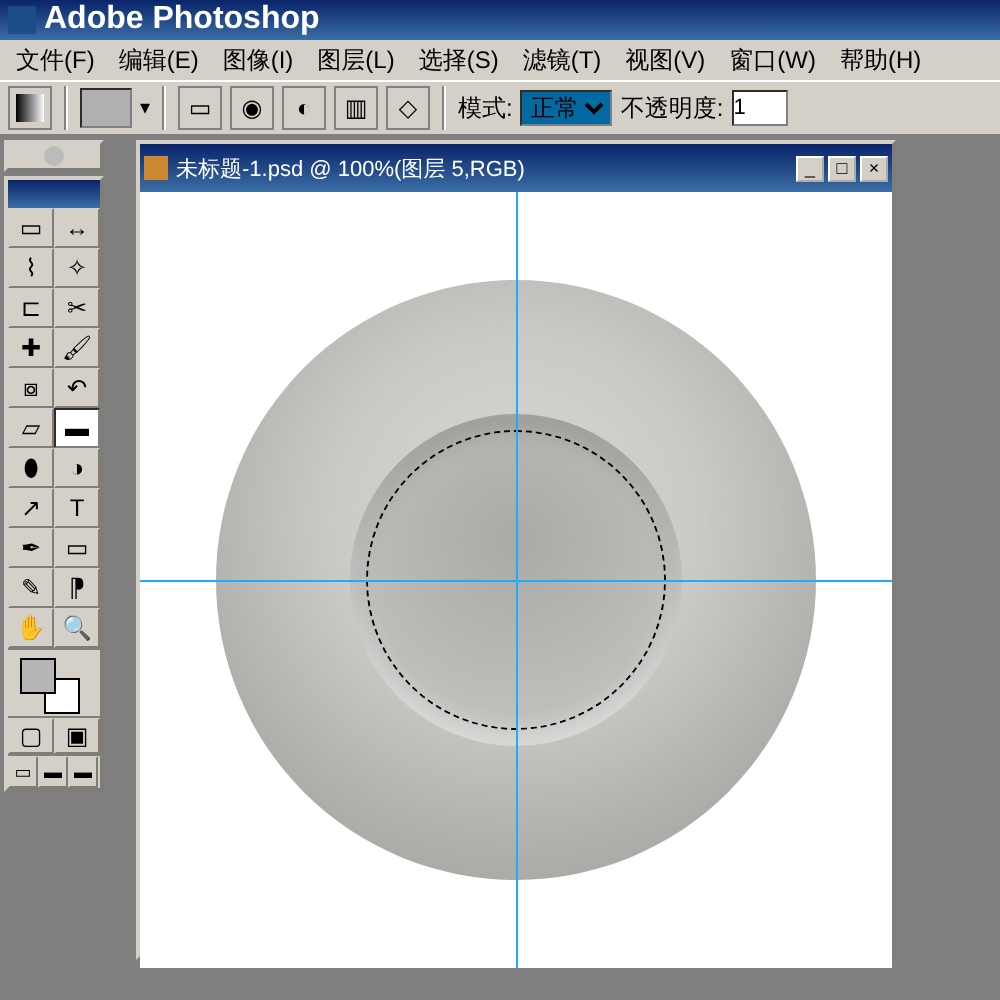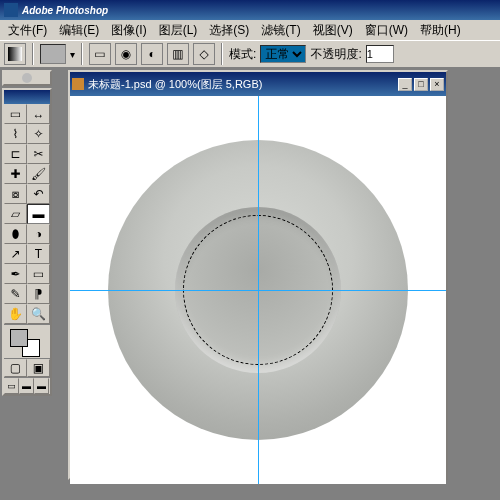--- a/index.html
+++ b/index.html
@@ -1,20 +1,20 @@
 <!DOCTYPE html>
 <html><head>
 <meta charset="utf-8">
 <style>
 * { margin: 0; padding: 0; box-sizing: border-box; font-family: "Microsoft YaHei", SimSun, sans-serif; }
 body { background: #808080; width: 500px; height: 500px; overflow: hidden; font-size: 12px; }
 
 .titlebar { background: linear-gradient(#0a246a, #3a6ea5); color: #fff; height: 20px; display: flex; align-items: center; padding: 0 4px; }
 .titlebar .icon { width: 14px; height: 14px; background: #1a4d8a; margin-right: 4px; }
-.titlebar .title { font-weight: bold; font-size: 10px; font-style: italic; }
+.titlebar .title { font-weight: bold; font-size: 16px; }
 
 .menubar { background: #d4d0c8; height: 20px; display: flex; align-items: center; padding: 0 2px; gap: 0; }
 .menubar span { padding: 0 6px; cursor: default; }
 
 .optbar { background: #d4d0c8; height: 28px; border-top: 1px solid #fff; border-bottom: 1px solid #808080; display: flex; align-items: center; padding: 0 4px; gap: 4px; }
 .optbar .sep { width: 2px; height: 22px; border-left: 1px solid #808080; border-right: 1px solid #fff; margin: 0 2px; }
 .optbar .btn { width: 22px; height: 22px; border: 1px solid #808080; background: #d4d0c8; display: flex; align-items: center; justify-content: center; }
 .optbar .swatch { width: 26px; height: 20px; border: 1px inset #808080; background: #b0b0b0; }
 .optbar .tiny { font-size: 10px; }
 .optbar label { font-size: 12px; }

